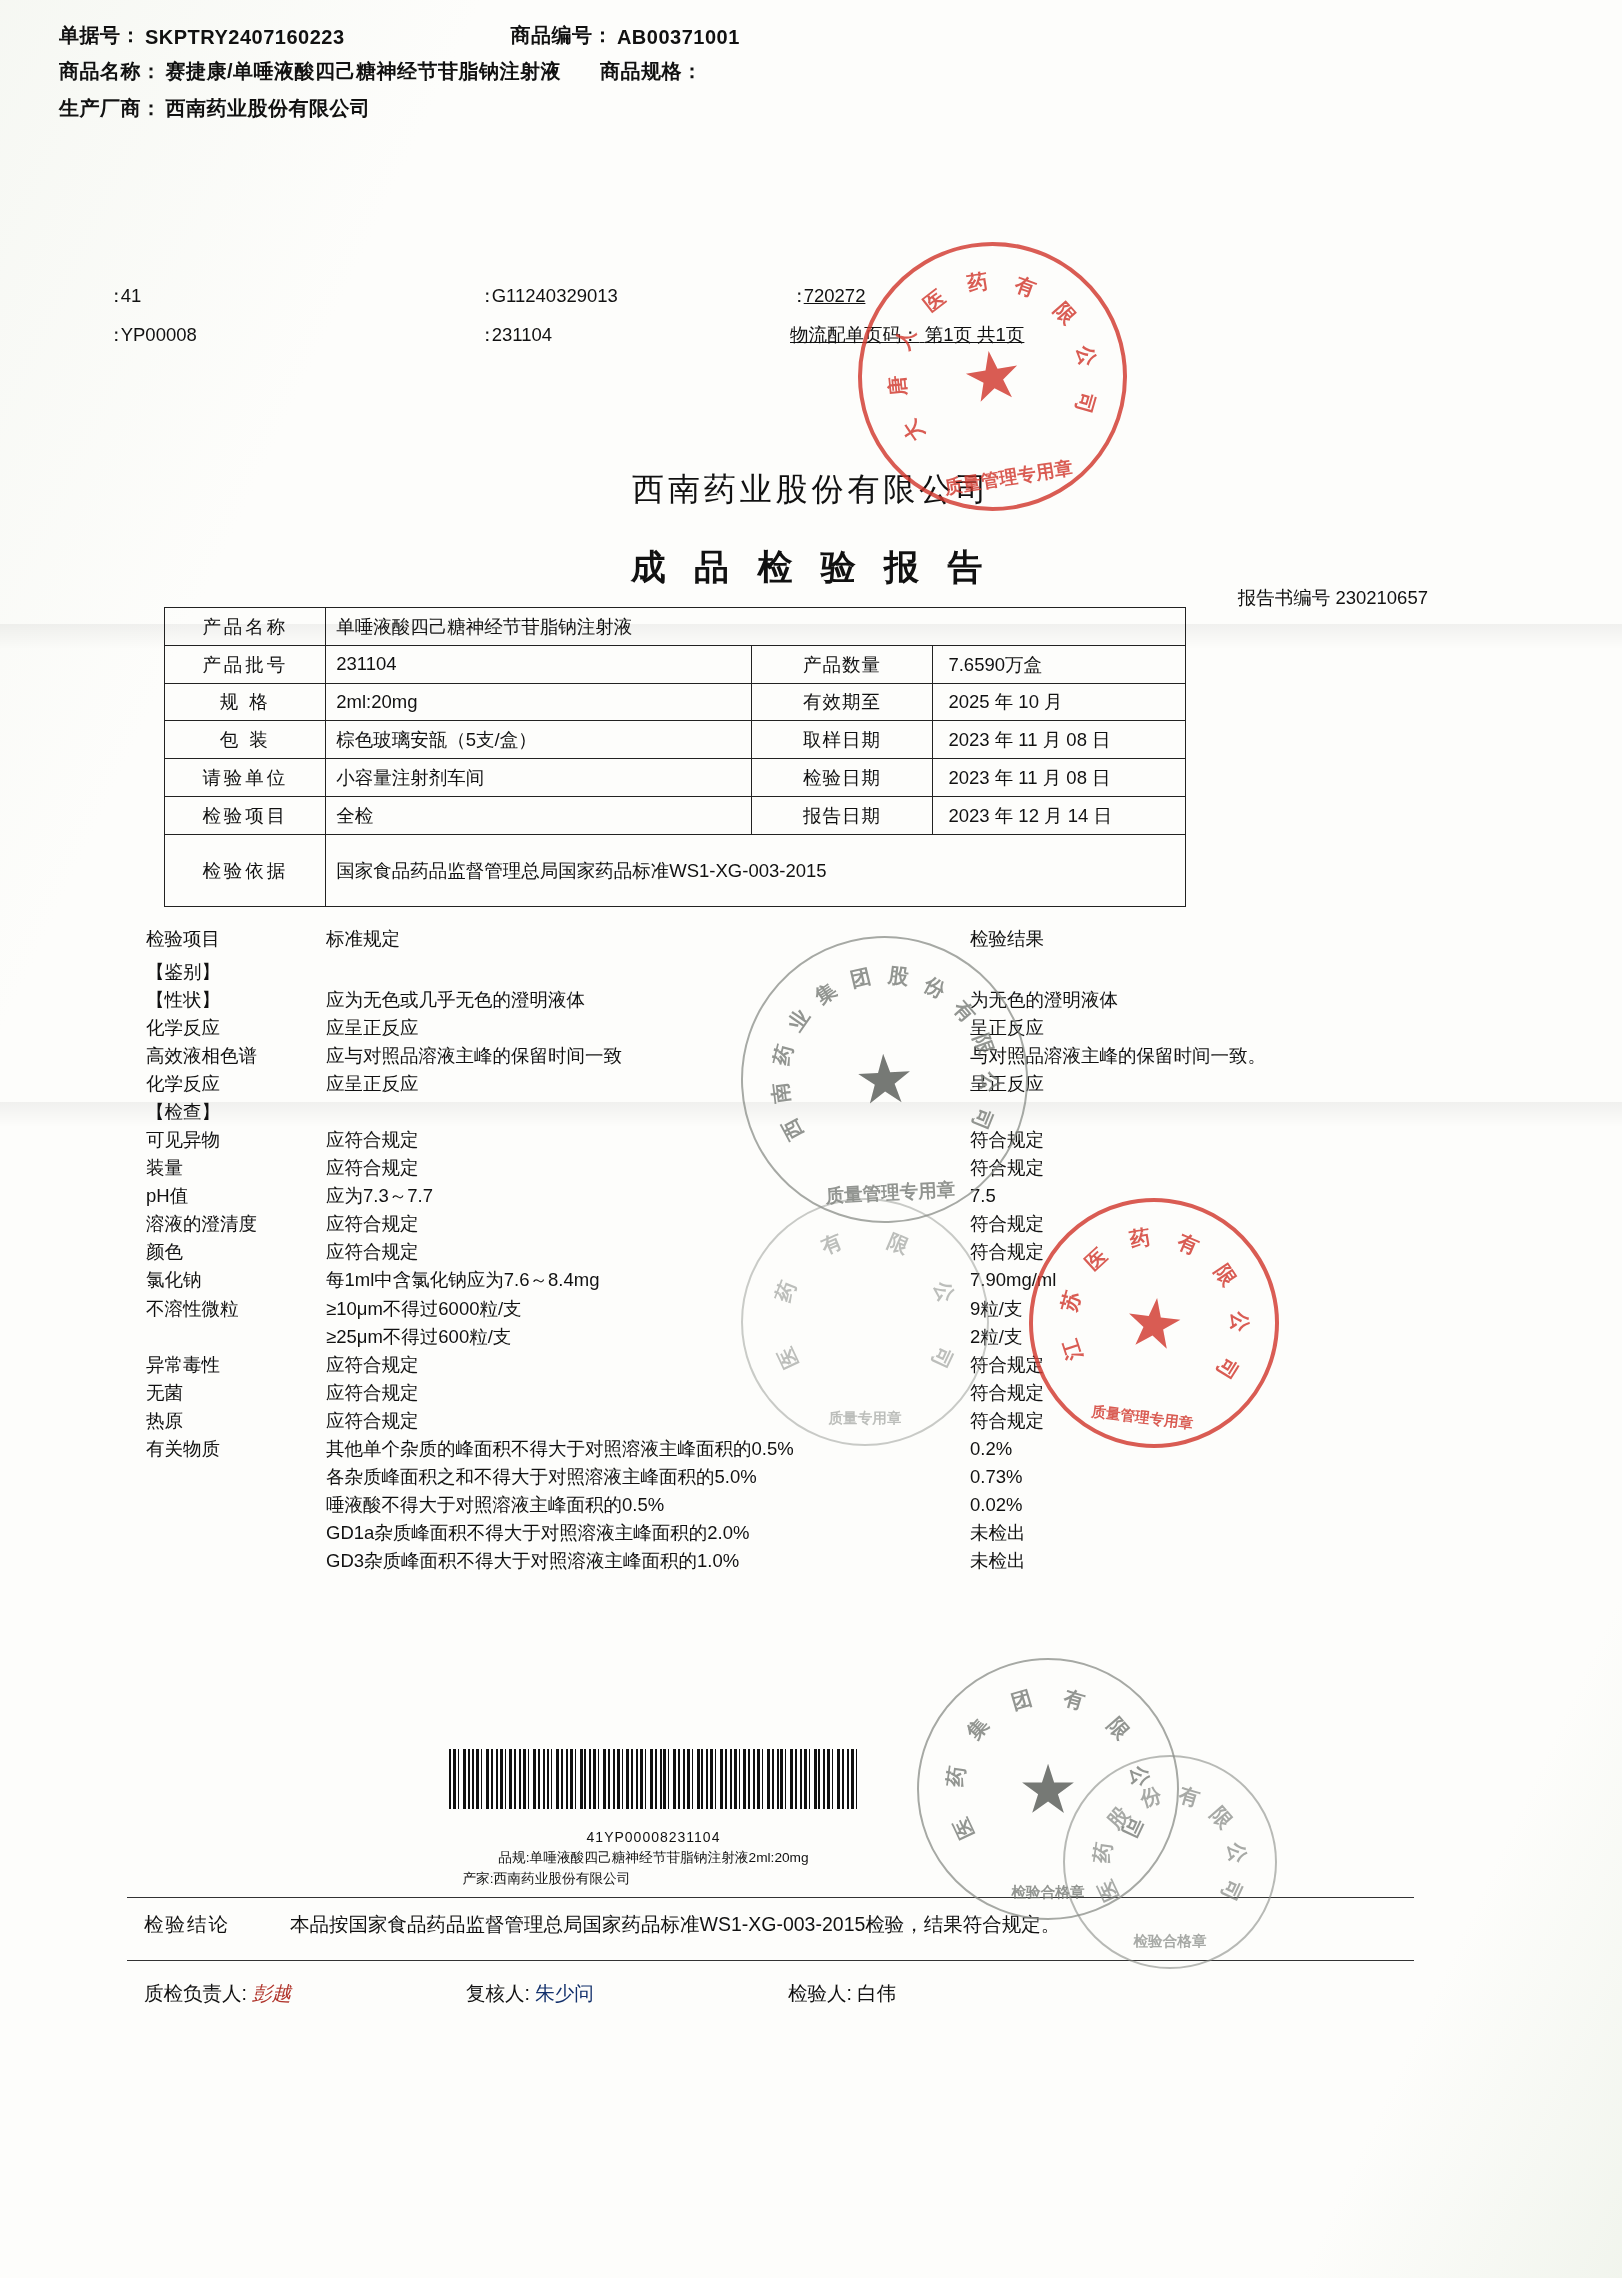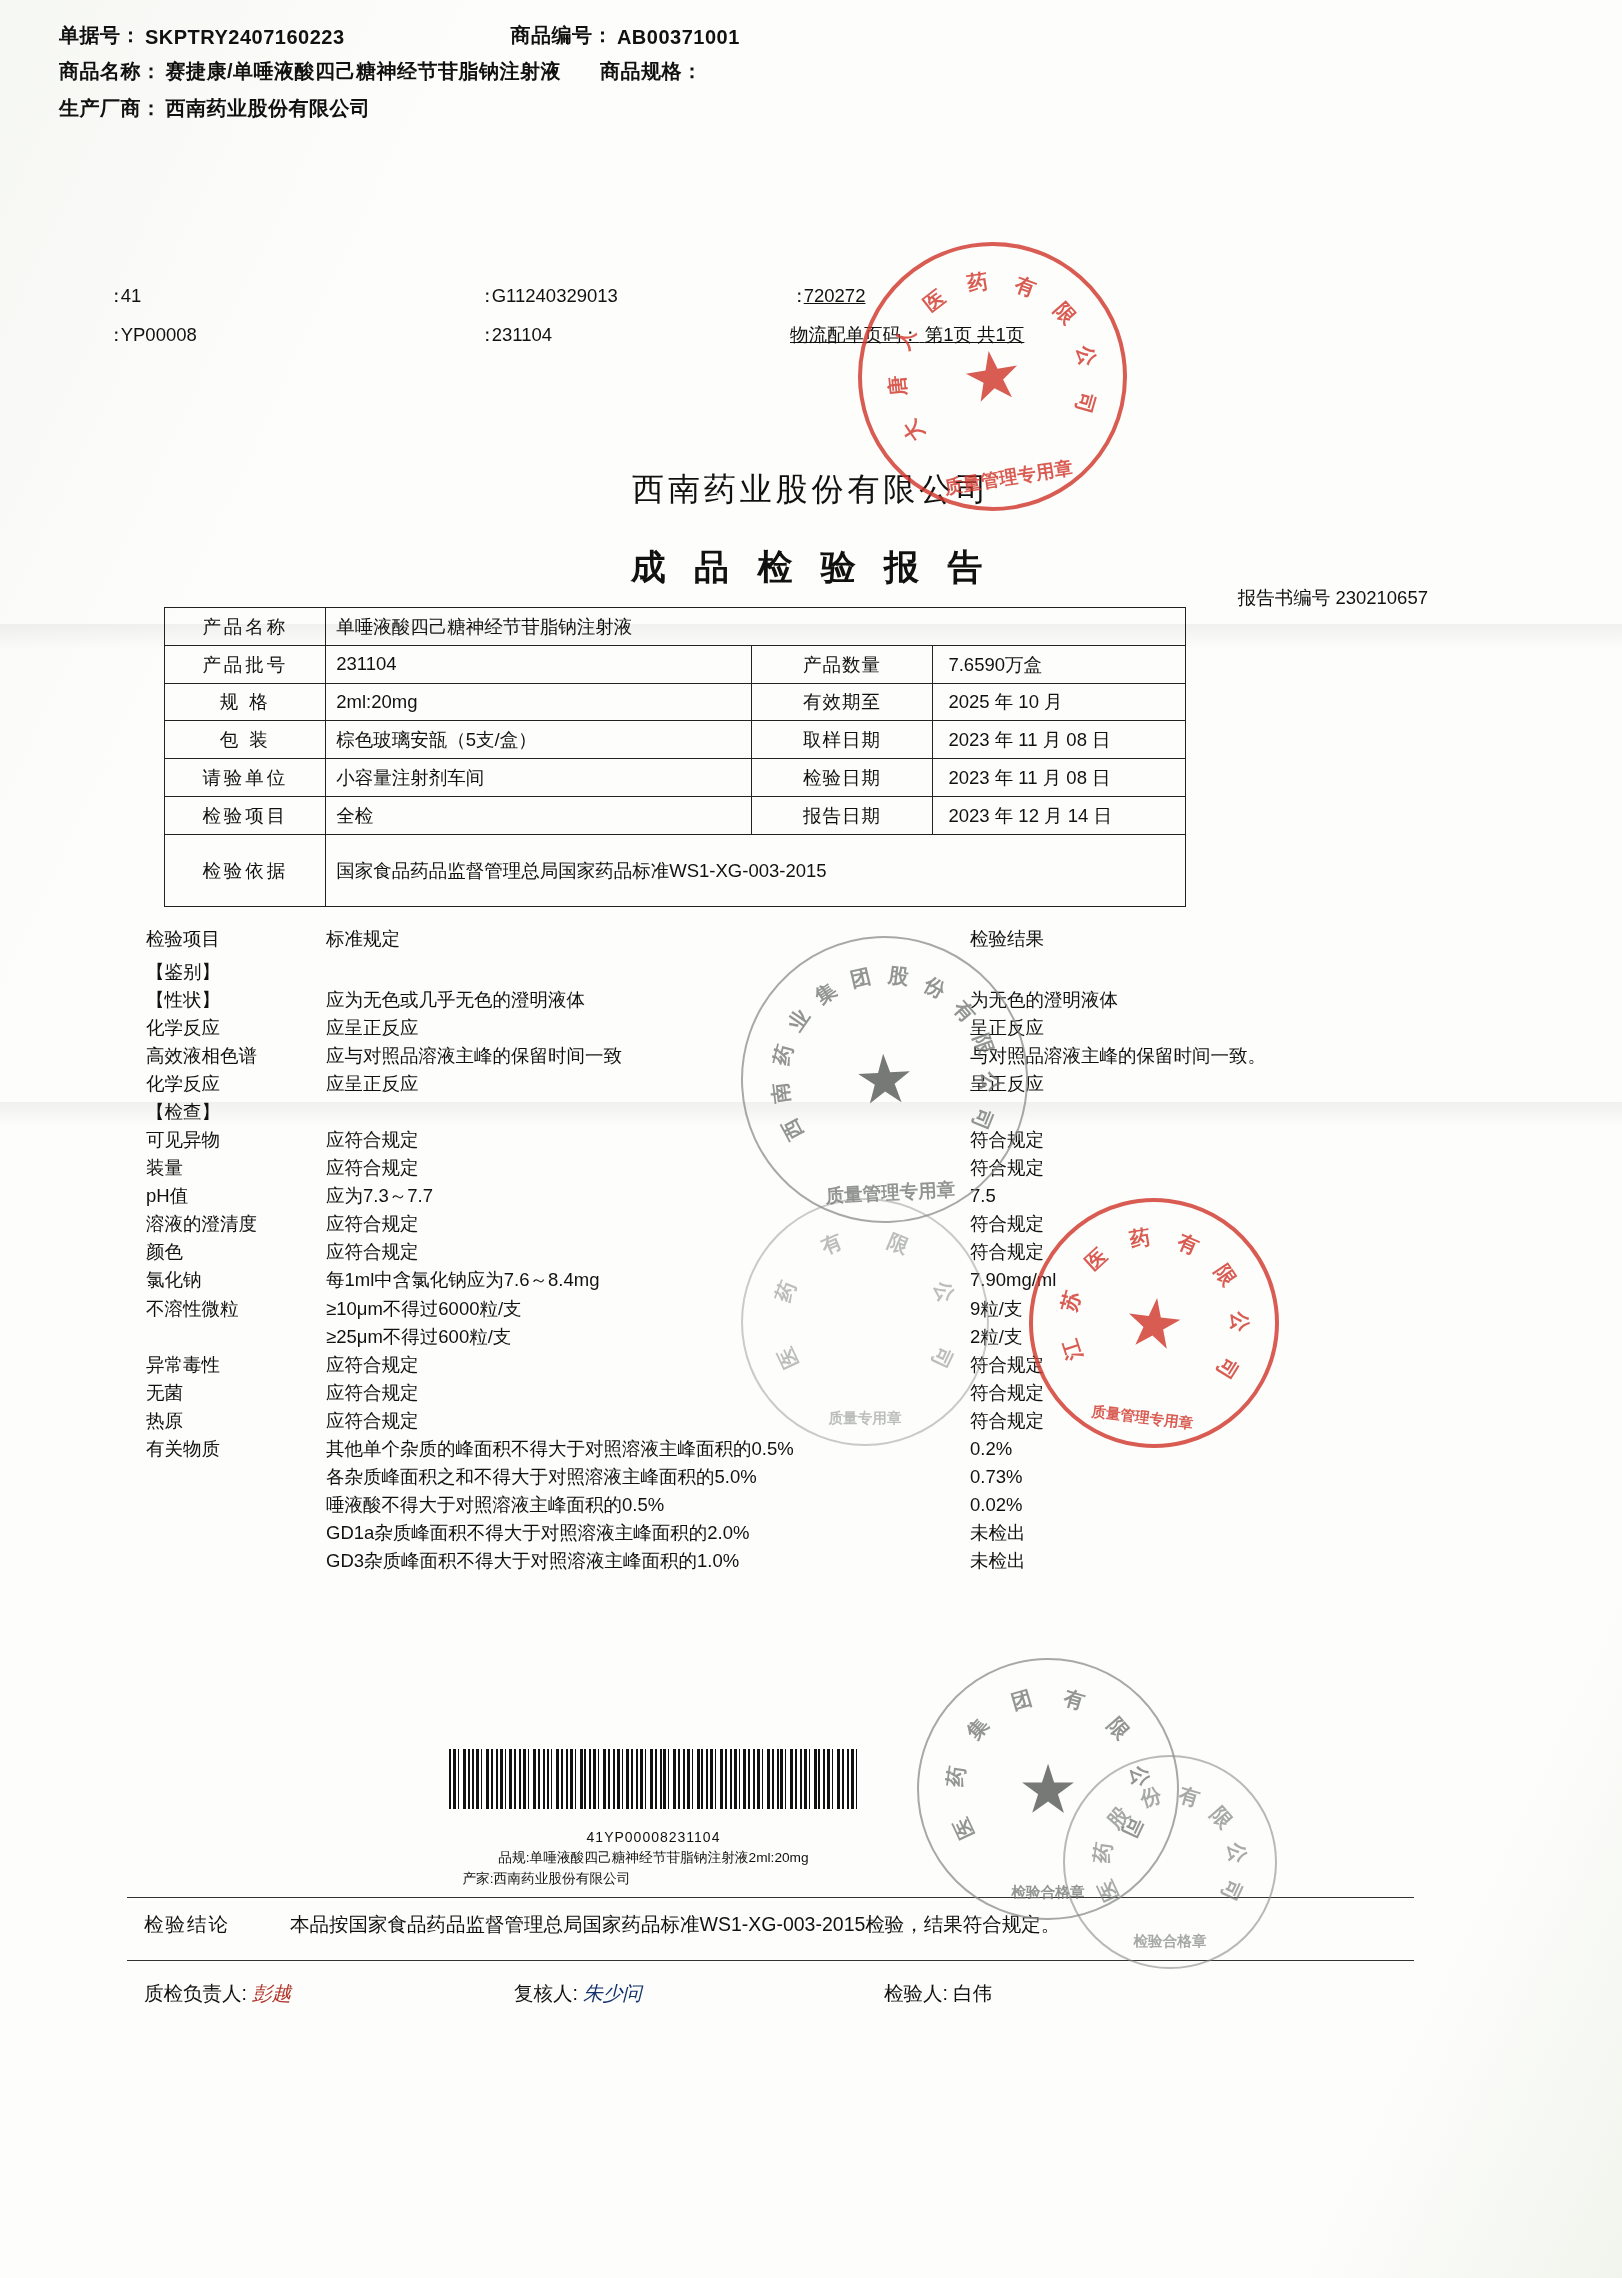--- a/index.html
+++ b/index.html
@@ -201,28 +201,26 @@
     width: 1287px;
     border-top: 1px solid #333;
   }
   .signs {
     position: absolute;
     left: 144px;
     top: 1980px;
     width: 1287px;
     font-size: 19.5px;
     display: flex;
-    gap: 48px;
   }
   .sign-1 { width: 322px; }
   .sign-2 { width: 322px; }
   .sign-3 { width: 322px; }
   .sig-script {
     font-family: "Liberation Serif", serif;
-    font-style: italic;
     color: #12306b;
   }
 
   
   .stamp {
     position: absolute;
     border-radius: 50%;
     display: flex;
     align-items: center;
     justify-content: center;

